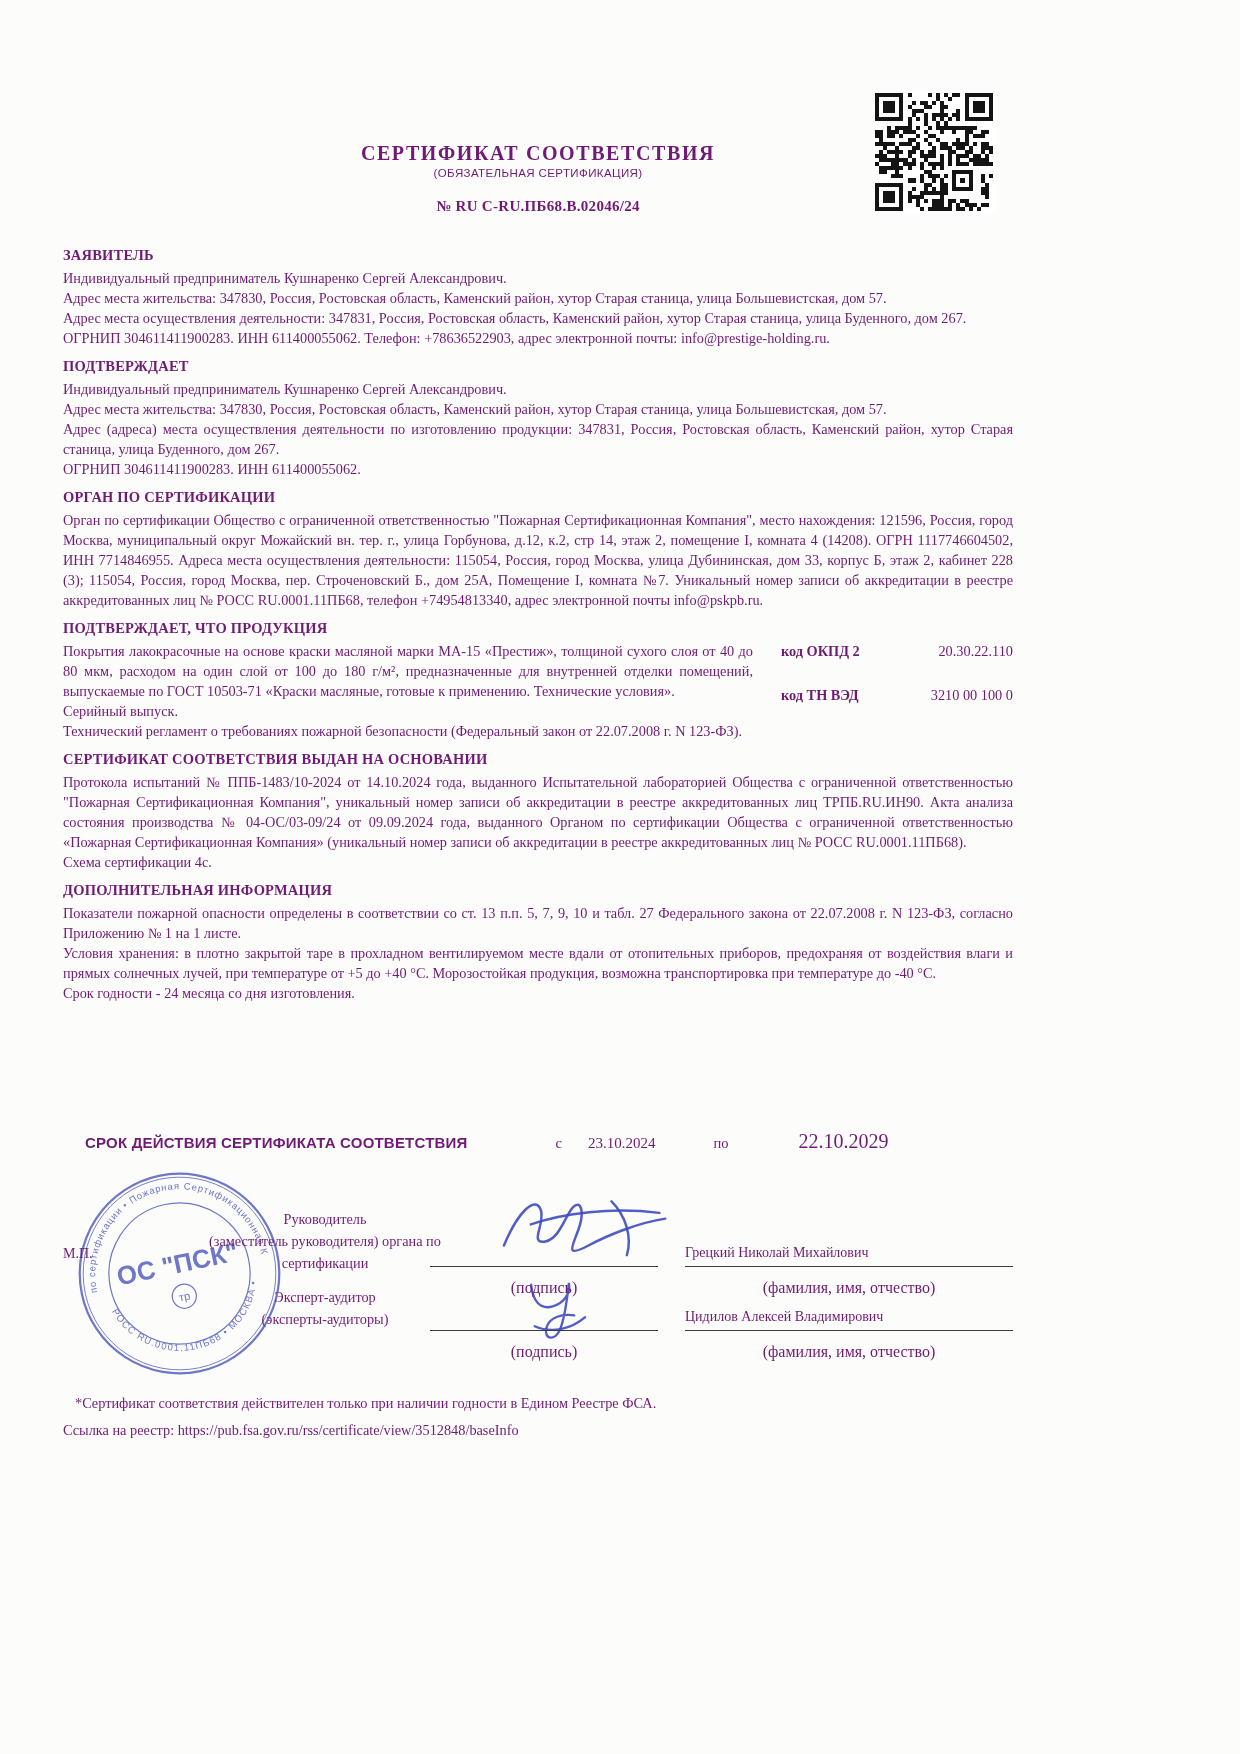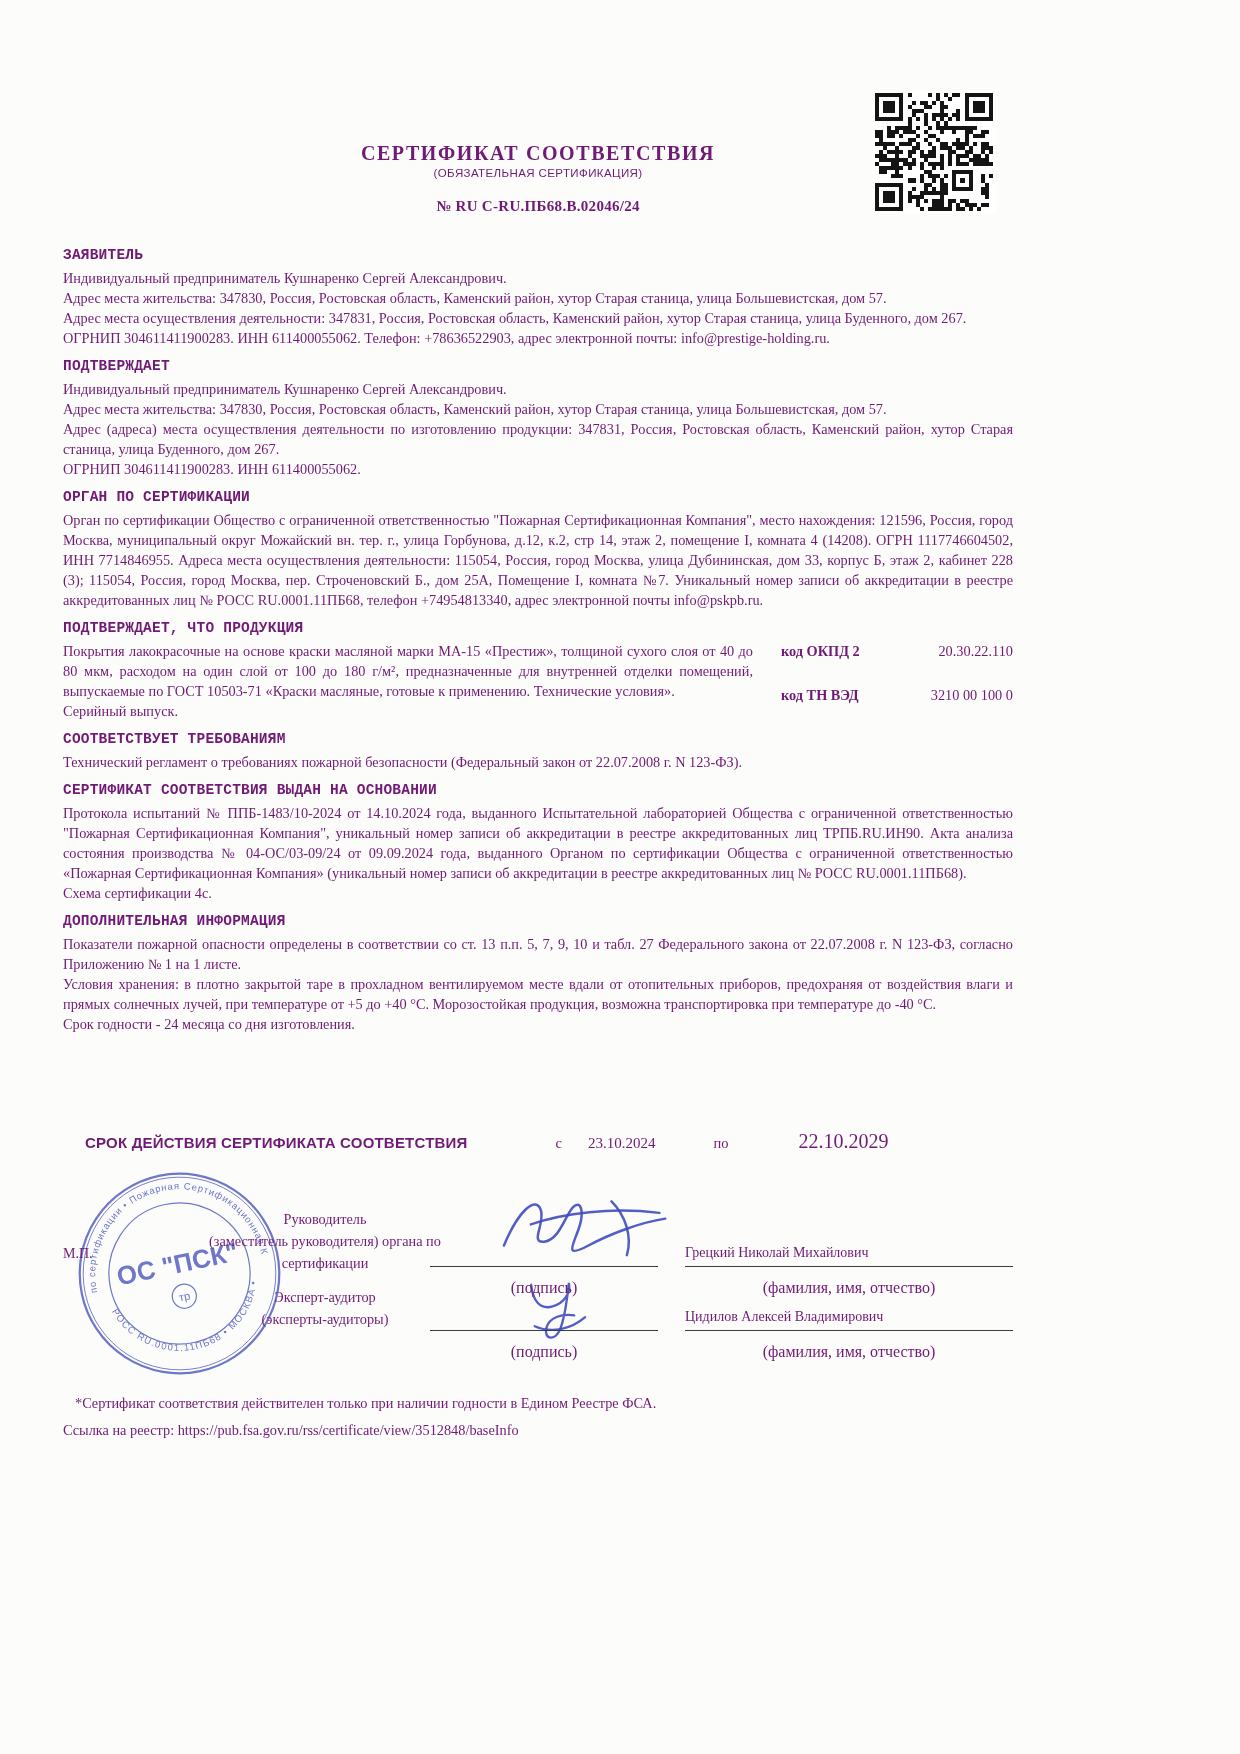--- a/index.html
+++ b/index.html
@@ -13,21 +13,21 @@
   .head{margin:0 227px 30px 63px;padding-top:140px;text-align:center}
   .title{font-size:20px;font-weight:bold;letter-spacing:1.6px;line-height:26px}
   .subtitle{font-family:"Liberation Sans",sans-serif;font-size:11.5px;letter-spacing:.4px;line-height:15px}
   .certnum{font-size:15px;font-weight:bold;letter-spacing:.3px;margin-top:16px;line-height:19px}
   
   .qr{position:absolute;left:872px;top:90px;width:124px;height:124px;background:#fff;padding:3px}
   .qr svg{width:100%;height:100%;shape-rendering:crispEdges;display:block}
   
   .body-wrap{margin:0 227px 0 63px;height:878px;overflow:hidden}
   section h2{
-    font-family:Liberation Mono, monospace;font-size:14.5px;font-weight:bold;
+    font-family:Liberation Serif, serif;font-size:14.5px;font-weight:bold;
     letter-spacing:.2px;margin:9px 0 3px;line-height:19px
   }
   section:first-child h2{margin-top:0}
   section p{font-size:14.3px;line-height:20px;text-align:justify}
   .prod-row{display:flex}
   .prod-left{width:690px}
   .prod-right{flex:1;padding-left:28px;font-size:14.3px;line-height:20px}
   .code-row{display:flex;justify-content:space-between}
   .code-row .lbl{font-weight:600}
   .code-row.tnved{margin-top:24px}
@@ -119,21 +119,20 @@
           </div>
           <div class="code-row tnved">
             <span class="lbl">код ТН ВЭД</span>
             <span>3210 00 100 0</span>
           </div>
         </div>
       </div>
     </section>
 
     <section>
-      <h2>СООТВЕТСТВУЕТ ТРЕБОВАНИЯМ</h2>
       <p>Технический регламент о требованиях пожарной безопасности (Федеральный закон от 22.07.2008 г. N 123-ФЗ).</p>
     </section>
 
     <section>
       <h2>СЕРТИФИКАТ СООТВЕТСТВИЯ ВЫДАН НА ОСНОВАНИИ</h2>
       <p>Протокола испытаний № ППБ-1483/10-2024 от 14.10.2024 года, выданного Испытательной лабораторией Общества с ограниченной ответственностью "Пожарная Сертификационная Компания", уникальный номер записи об аккредитации в реестре аккредитованных лиц ТРПБ.RU.ИН90. Акта анализа состояния производства № 04-ОС/03-09/24 от 09.09.2024 года, выданного Органом по сертификации Общества с ограниченной ответственностью «Пожарная Сертификационная Компания» (уникальный номер записи об аккредитации в реестре аккредитованных лиц № РОСС RU.0001.11ПБ68).</p>
       <p>Схема сертификации 4с.</p>
     </section>
 
     <section>

